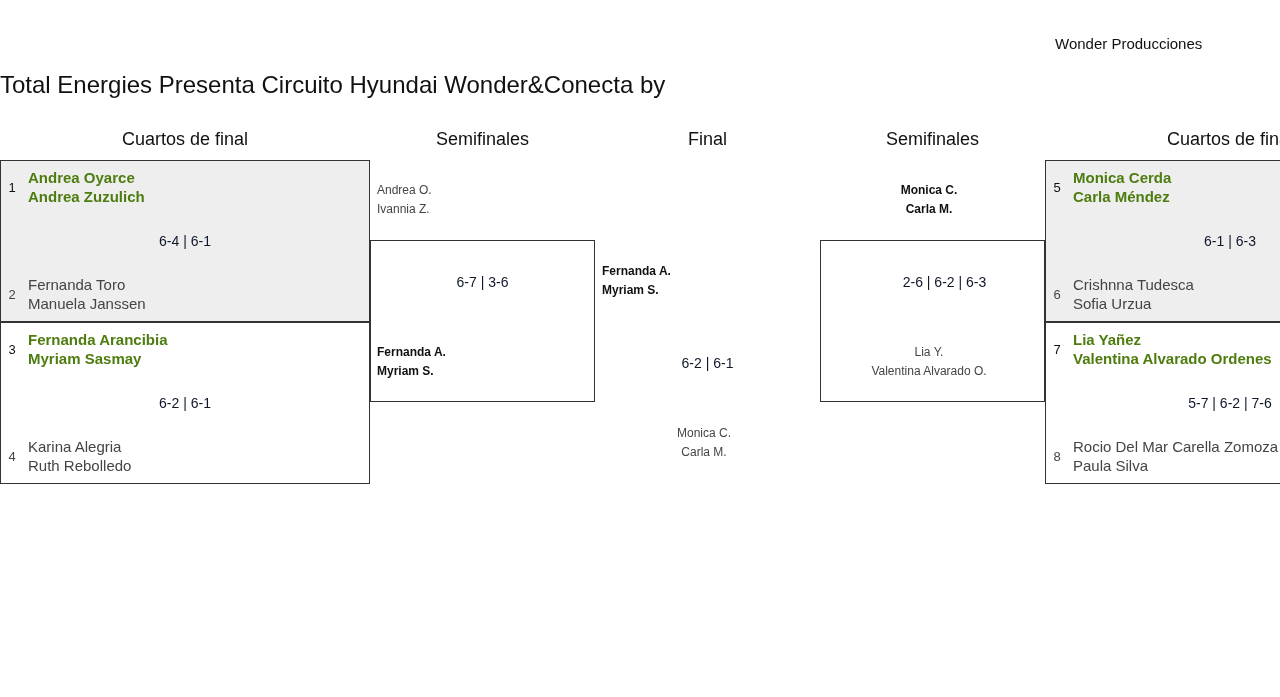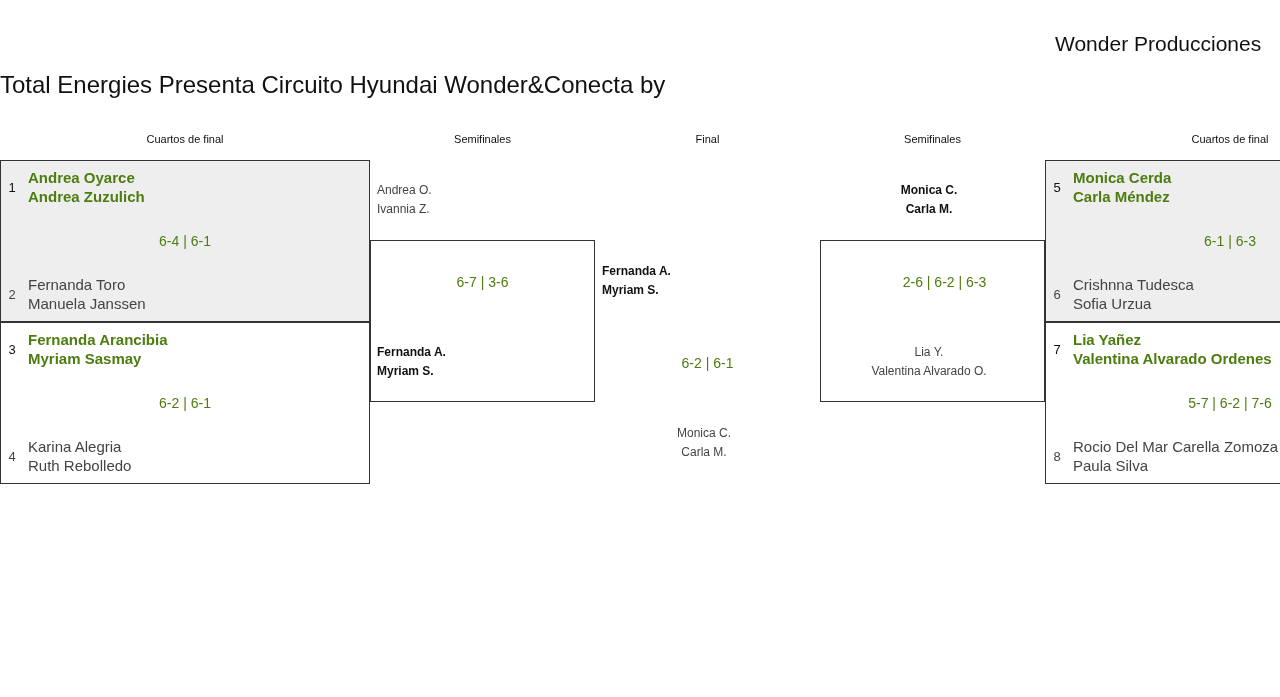--- a/index.html
+++ b/index.html
@@ -31,31 +31,31 @@
     font-weight: 400;
     color: #111111;
     white-space: pre-wrap;
   }
   .title-line { display: block; }
 
   .org-name {
     position: absolute;
     left: 1055px;
     top: 31px;
-    font-size: 21px;
+    font-size: 15px;
     line-height: 26px;
     white-space: nowrap;
     color: #111111;
   }
 
   
   .round-header {
     position: absolute;
     top: 129px;
-    font-size: 11px;
+    font-size: 18px;
     line-height: 20px;
     text-align: center;
     white-space: nowrap;
     color: #111111;
   }
   .rh-qf-left   { left: 0px;    width: 370px; }
   .rh-sf-left   { left: 370px;  width: 225px; }
   .rh-final     { left: 595px;  width: 225px; }
   .rh-sf-right  { left: 820px;  width: 225px; }
   .rh-qf-right  { left: 1045px; width: 370px; text-align: center; }
@@ -108,21 +108,21 @@
   .qf-team-top    { top: 168px; }
   .qf-team-bottom { top: 275px; }
   .qf-l-x { left: 5px; }
   .qf-r-x { left: 1050px; }
 
   
   .score {
     position: absolute;
     font-size: 14px;
     line-height: 17px;
-    color: #4d7c0f;
+    color: #0f172a;
     white-space: nowrap;
   }
   .score.c-left   { left: 0px;    width: 370px; text-align: center; }
   .score.c-right  { left: 1045px; width: 370px; text-align: center; }
   .score.c-sfl    { left: 370px;  width: 225px; text-align: center; }
   .score.c-sfr    { left: 820px;  width: 225px; text-align: center; padding-left: 24px; }
   .score.c-final  { left: 595px;  width: 225px; text-align: center; }
 
   
   .adv {

